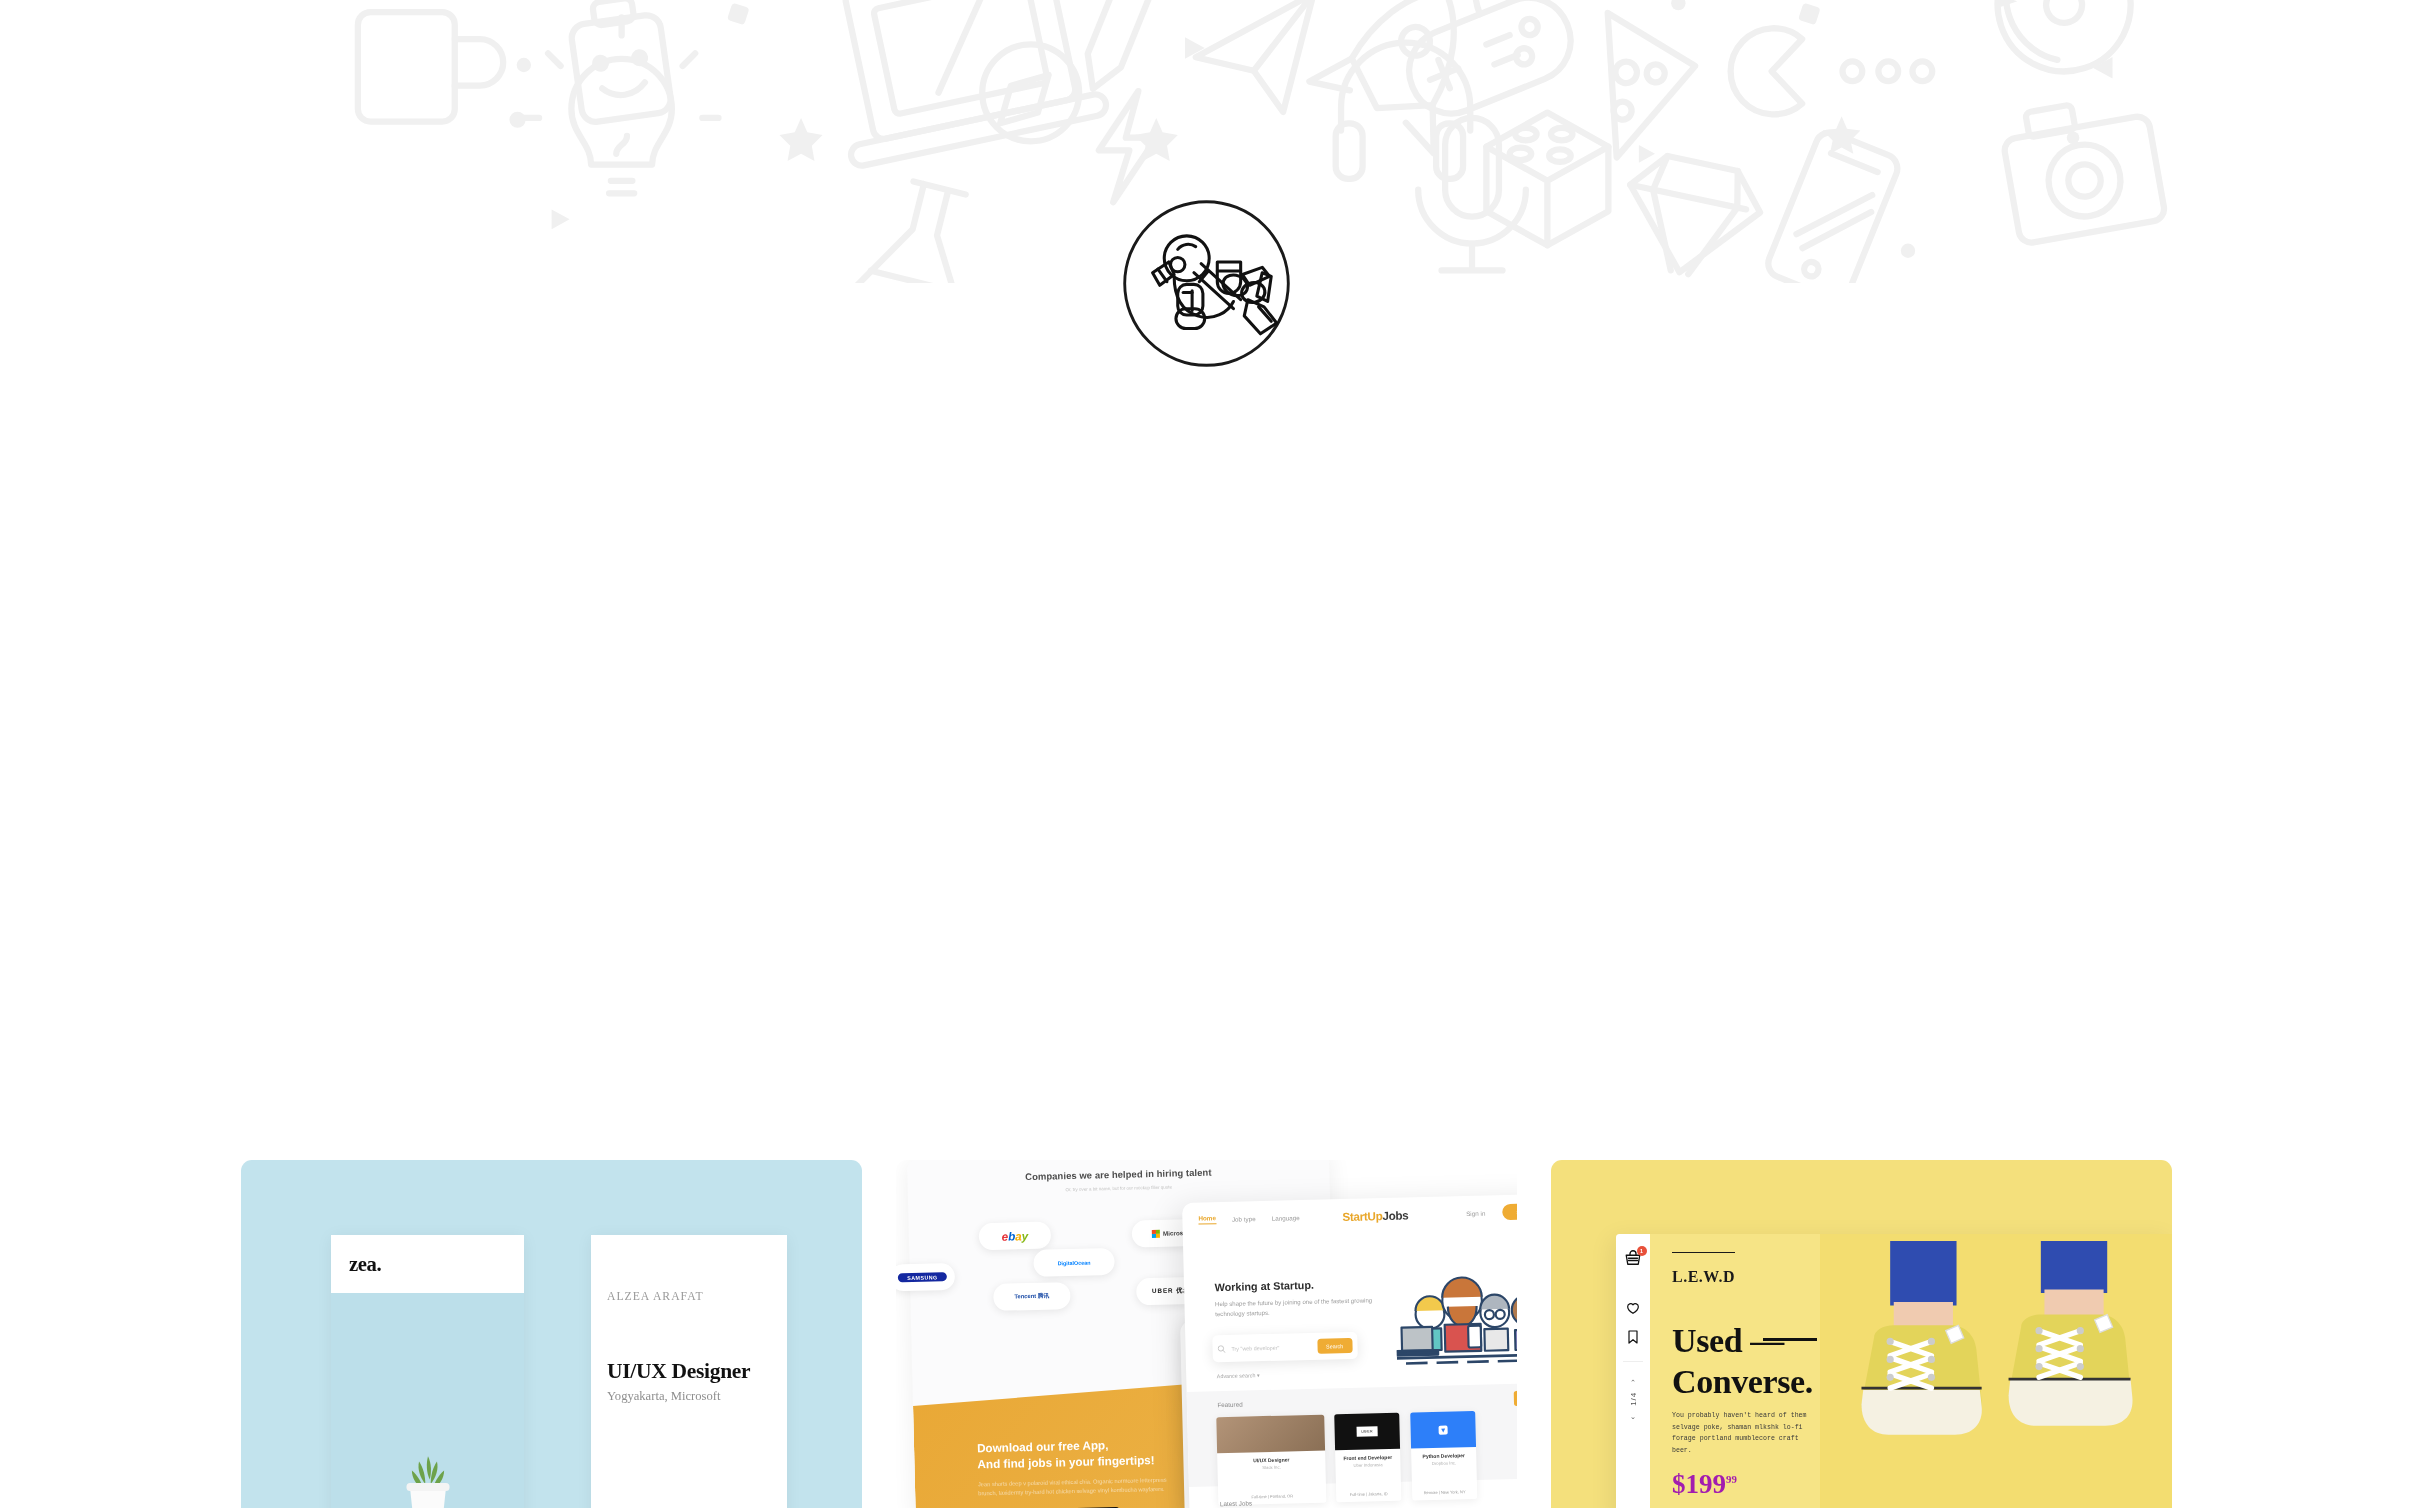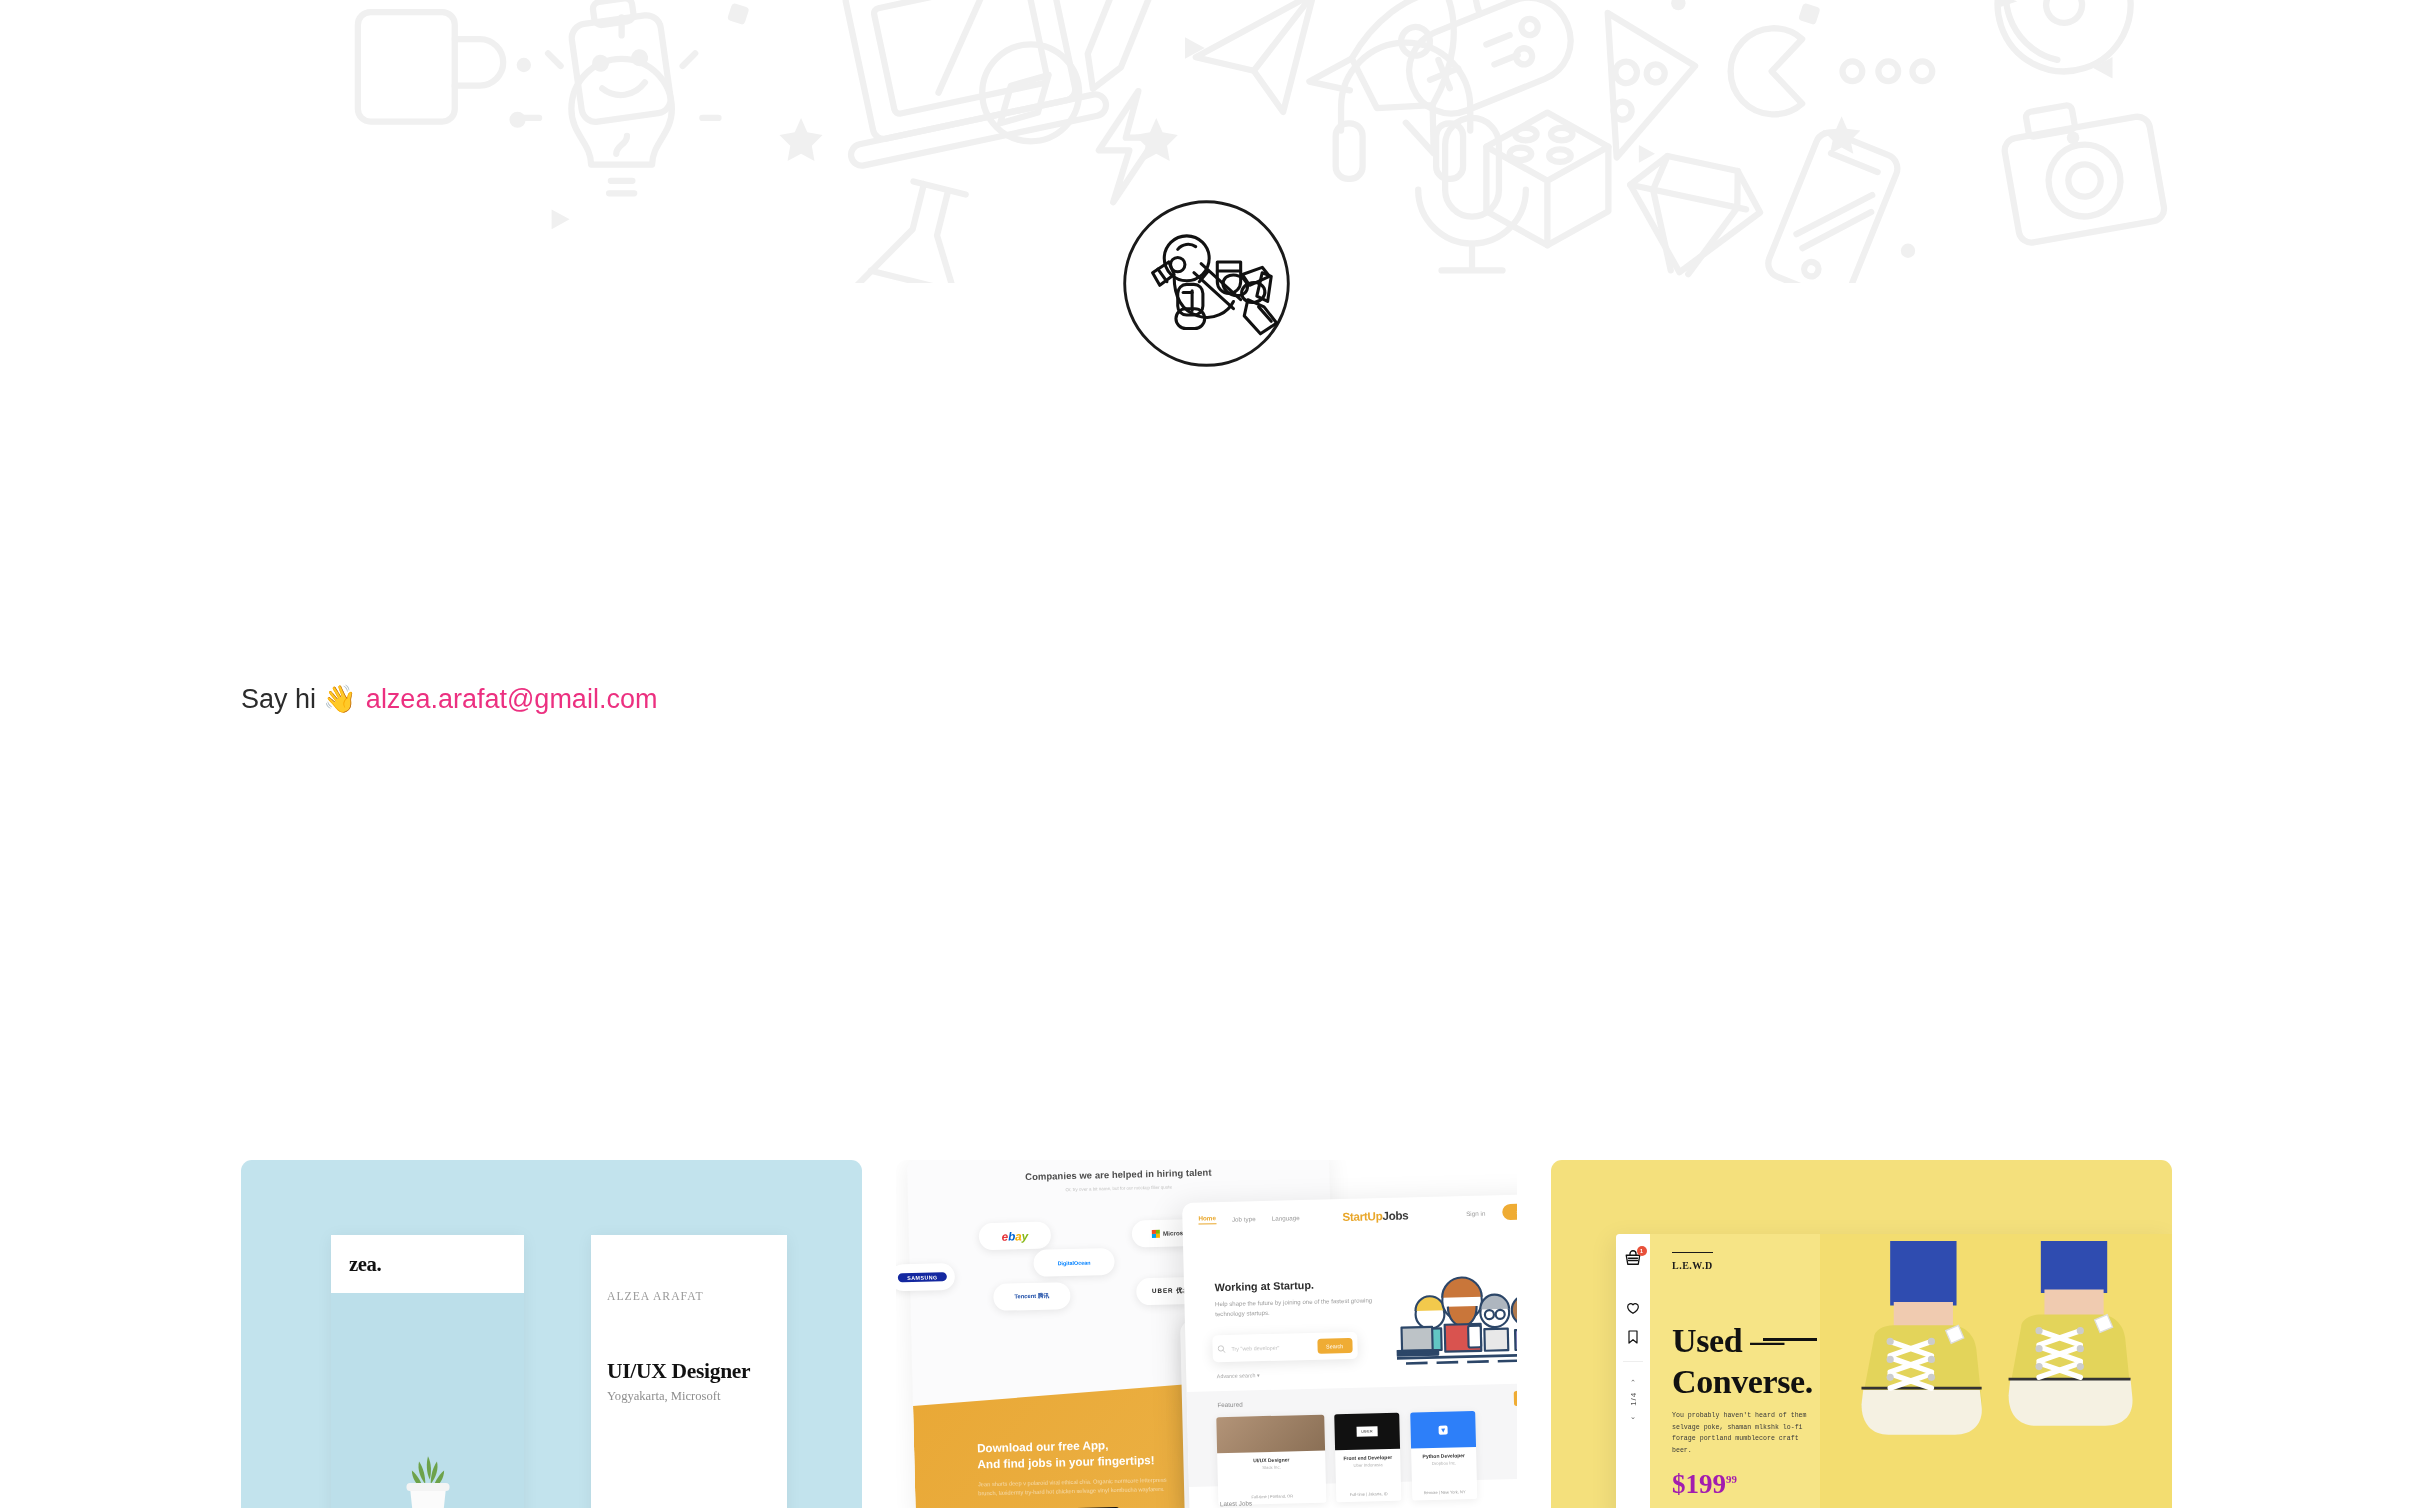--- a/index.html
+++ b/index.html
@@ -334,24 +334,24 @@
     display: flex; flex-direction: column; align-items: center;
     font-size: 7.2px; color: #555;
   }
   #rail-pager-num {
     writing-mode: vertical-rl; transform: rotate(180deg);
     letter-spacing: 0.9px; margin: 5.4px 0; font-size: 8px;
   }
   #shop-brand {
     position: absolute; left: 56px; top: 18px;
     font-family: "Liberation Serif", serif;
-    font-size: 10px; font-weight: 600; color: #1a1a1a;
+    font-size: 16px; font-weight: 600; color: #1a1a1a;
     letter-spacing: 0.5px;
     border-top: 1.8px solid #1a1a1a;
-    padding-top: 7px;
+    padding-top: 15px;
     display: inline-block;
   }
   #shop-title {
     position: absolute; left: 56px; top: 86px;
     font-family: "Liberation Serif", serif;
     font-weight: 700; font-size: 34px; line-height: 41px;
     color: #111; white-space: pre-line; letter-spacing: -0.4px;
   }
   #shop-dash {
     position: absolute; left: 147px; top: 104px;
@@ -538,25 +538,20 @@
       <path d="M134 84l22-8 8 10-22 10z"></path>
 
       <path d="M140 112l18 8 14 18-18 12-18-20z"></path>
       <path d="M152 120l14 16"></path>
       <path d="M156 82l10 4-4 28-12-6z"></path>
     </g>
   </svg>
 </div>
 
 <section id="hero">
-  <div id="contact-row">
-    <span id="contact-prefix">Say hi</span>
-    <span id="wave-emoji">👋</span>
-    <a id="email-link" href="#">alzea.arafat@gmail.com</a>
-  </div>
 </section>
 
 <section id="cards">
 
   <article class="card" id="card-branding">
     <div class="bc" id="bc-left">
       <div id="bc-left-top">
         <div id="zea-logo">zea.</div>
       </div>
       <div id="bc-left-body">

